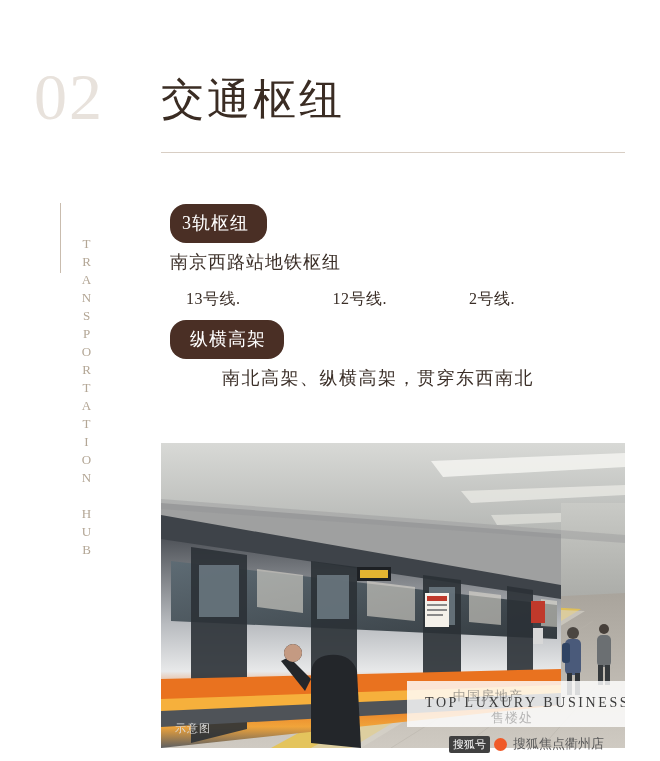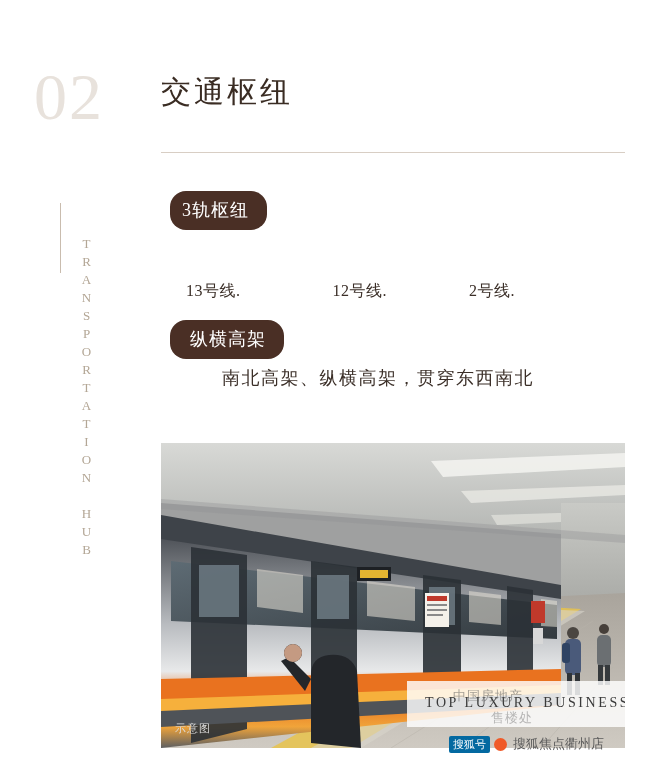--- a/index.html
+++ b/index.html
@@ -34,21 +34,21 @@
     letter-spacing: 2px;
     font-weight: 400;
     user-select: none;
   }
 
   .title-cn {
     position: absolute;
     left: 161px;
     top: 74px;
     font-family: "Liberation Serif", serif;
-    font-size: 30px;
+    font-size: 43px;
     line-height: 1.2;
     color: #3a2c23;
     letter-spacing: 3px;
     font-weight: 400;
   }
 
   .title-en {
     position: absolute;
     left: 370px;
     top: 82px;
@@ -101,21 +101,21 @@
     position: absolute;
     background: #4a2f25;
     color: #ffffff;
     font-family: "Liberation Serif", serif;
     font-size: 18px;
     letter-spacing: 1px;
     padding: 7px 18px 8px 18px;
     border-radius: 16px;
     white-space: nowrap;
   }
-  .tag-1 { left: 170px; top: 191px; padding-left: 12px; }
+  .tag-1 { left: 170px; top: 204px; padding-left: 12px; }
   .tag-2 { left: 170px; top: 320px; padding-left: 20px; }
 
   .line-cn {
     position: absolute;
     font-family: "Liberation Serif", serif;
     color: #3b2f28;
     white-space: nowrap;
   }
   .sub-1 {
     left: 170px;
@@ -129,20 +129,21 @@
     top: 281px;
     width: 420px;
     display: flex;
     font-family: "Liberation Serif", serif;
     font-size: 16px;
     color: #3b2f28;
     letter-spacing: 0.5px;
   }
   .routes span {
     flex: 0 0 auto;
+    margin-top: 8px;
   }
   .route-gap-1 { width: 92px; display: inline-block; }
   .route-gap-2 { width: 82px; display: inline-block; }
 
   .sub-2 {
     left: 222px;
     top: 366px;
     font-size: 18px;
     letter-spacing: 1.5px;
   }
@@ -217,21 +218,21 @@
     top: 735px;
     display: flex;
     align-items: center;
     gap: 4px;
     font-family: "Liberation Sans", sans-serif;
     font-size: 13px;
     color: #5b5b5b;
     white-space: nowrap;
   }
   .wm-badge {
-    background: #0369a1;
+    background: #404040;
     color: #ffffff;
     font-size: 11px;
     padding: 1px 4px;
     border-radius: 2px;
     letter-spacing: 0;
   }
   .wm-logo-dot {
     display: inline-block;
     width: 13px;
     height: 13px;
@@ -251,20 +252,21 @@
 
   <div class="title-en">
   </div>
 
   <div class="header-rule"></div>
 
   <div class="side-rule"></div>
   <div class="side-label">TRANSPORTATION HUB</div>
 
   <div class="tag tag-1">3轨枢纽</div>
+  <div class="line-cn sub-1">南京西路站地铁枢纽</div>
   <div class="routes">
     <span>13号线.</span>
     <span class="route-gap-1"></span>
     <span>12号线.</span>
     <span class="route-gap-2"></span>
     <span>2号线.</span>
   </div>
 
   <div class="tag tag-2">纵横高架</div>
   <div class="line-cn sub-2">南北高架、纵横高架，贯穿东西南北</div>

